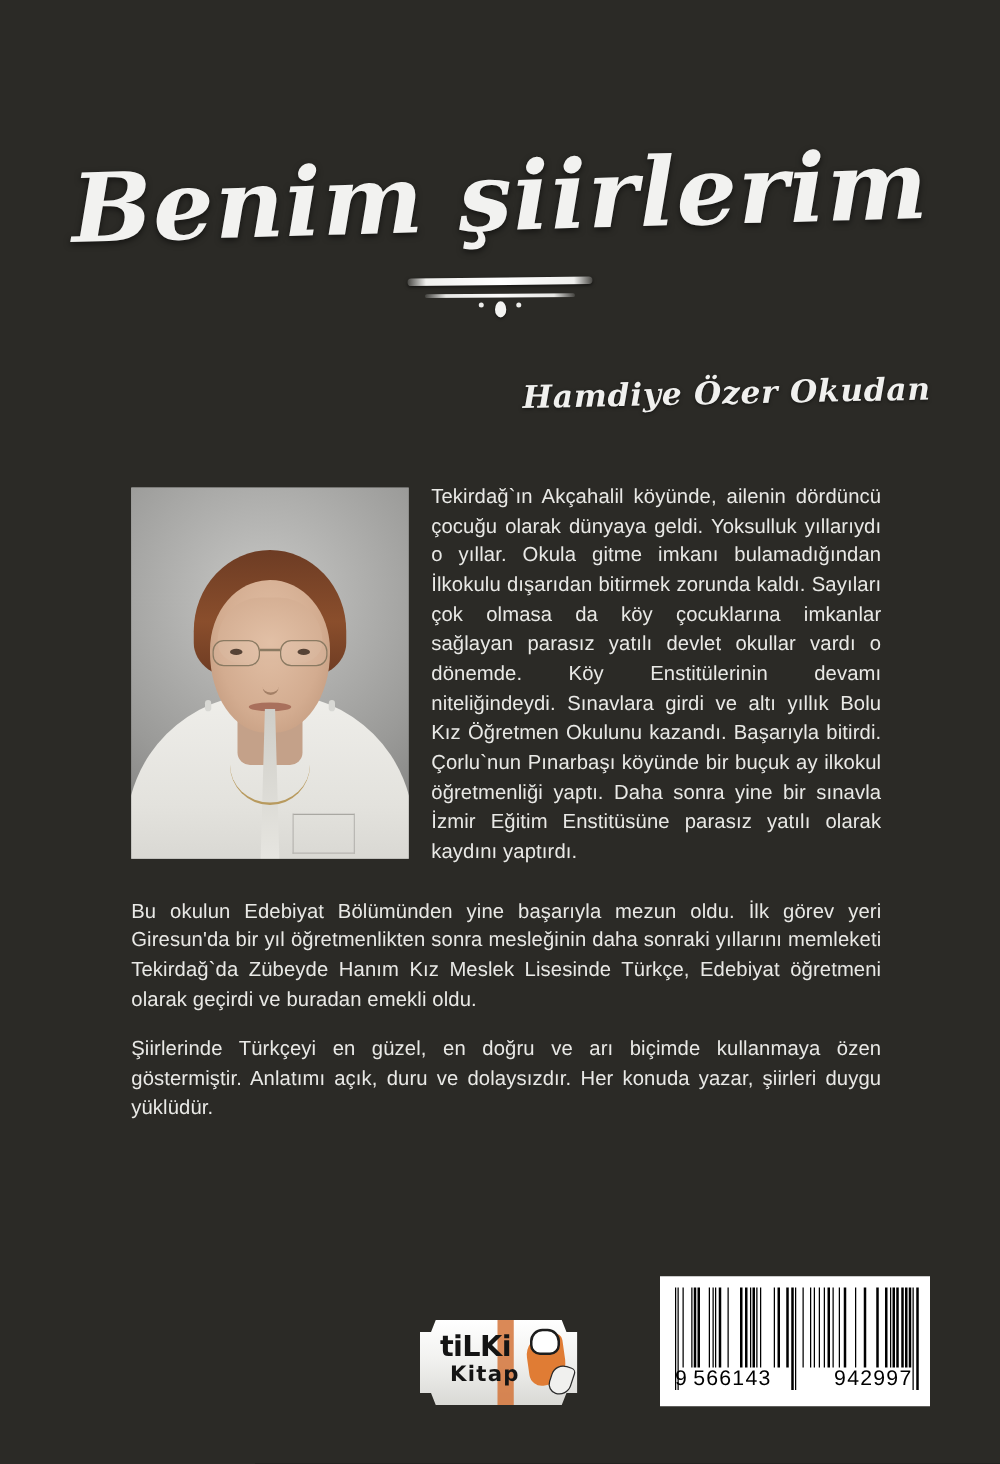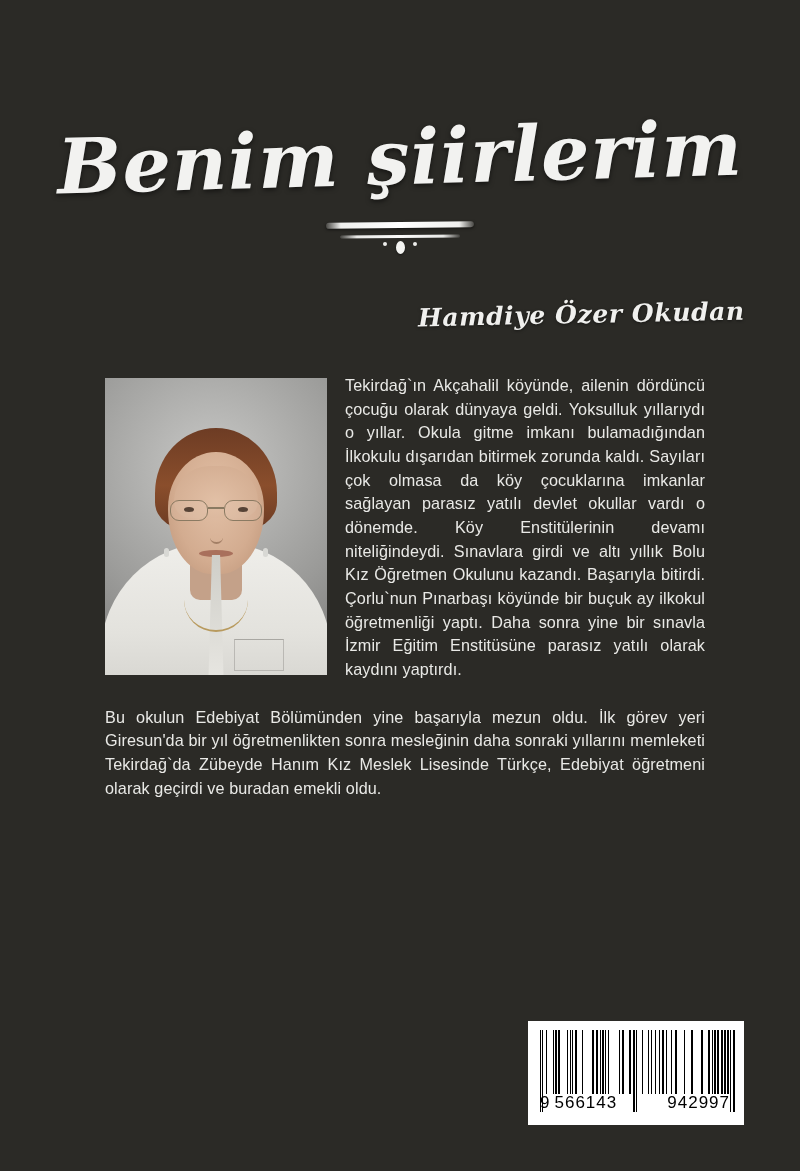--- a/index.html
+++ b/index.html
@@ -111,21 +111,21 @@
     color: #f0f0ee;
     letter-spacing: 0.6px;
     transform: rotate(-1.2deg);
     text-shadow: 0 1px 3px rgba(0,0,0,0.5);
   }
 
   
   .body-area {
     position: absolute;
     left: 105px;
-    top: 374px;
+    top: 386px;
     width: 600px;
   }
 
   .photo {
     float: left;
     width: 222px;
     height: 297px;
     margin: 4px 18px 10px 0;
     position: relative;
     overflow: hidden;
@@ -406,22 +406,31 @@
       <span class="mouth"></span>
       <span class="earring l"></span>
       <span class="earring r"></span>
       <span class="collar"></span>
       <span class="necklace"></span>
       <span class="pocket"></span>
     </div>
 
     <p class="para first">Tekirdağ`ın Akçahalil köyünde, ailenin dördüncü çocuğu olarak dünyaya geldi. Yoksulluk yıllarıydı o yıllar. Okula gitme imkanı bulamadığından İlkokulu dışarıdan bitirmek zorunda kaldı. Sayıları çok olmasa da köy çocuklarına imkanlar sağlayan parasız yatılı devlet okullar vardı o dönemde. Köy Enstitülerinin devamı niteliğindeydi. Sınavlara girdi ve altı yıllık Bolu Kız Öğretmen Okulunu kazandı. Başarıyla bitirdi. Çorlu`nun Pınarbaşı köyünde bir buçuk ay ilkokul öğretmenliği yaptı. Daha sonra yine bir sınavla İzmir Eğitim Enstitüsüne parasız yatılı olarak kaydını yaptırdı.</p>
     <p class="para clearfix">Bu okulun Edebiyat Bölümünden yine başarıyla mezun oldu. İlk görev yeri Giresun'da bir yıl öğretmenlikten sonra mesleğinin daha sonraki yıllarını memleketi Tekirdağ`da Zübeyde Hanım Kız Meslek Lisesinde Türkçe, Edebiyat öğretmeni olarak geçirdi ve buradan emekli oldu.</p>
+    <p class="para">Şiirlerinde Türkçeyi en güzel, en doğru ve arı biçimde kullanmaya özen göstermiştir. Anlatımı açık, duru ve dolaysızdır. Her konuda yazar, şiirleri duygu yüklüdür.</p>
   </div>
 
+  <div class="logo">
+    <span class="stripe"></span>
+    <span class="l1">tiLKi</span>
+    <span class="l2">Kitap</span>
+    <span class="fox-body"></span>
+    <span class="fox-head"></span>
+    <span class="fox-tail"></span>
+  </div>
 
   <div class="barcode">
     <div class="bars">
         <i style="width: 2px; margin-right: 1.2px; height: 82px; background: rgb(0, 0, 0);"></i>
         <i style="width: 2px; margin-right: 2.2px; height: 82px; background: rgb(0, 0, 0);"></i>
         <i style="width: 3.4px; margin-right: 2.2px; height: 64px; background: rgb(0, 0, 0);"></i>
         <i style="width: 2px; margin-right: 2.2px; height: 64px; background: transparent;"></i>
         <i style="width: 2px; margin-right: 1.2px; height: 64px; background: rgb(0, 0, 0);"></i>
         <i style="width: 3.4px; margin-right: 1.2px; height: 64px; background: rgb(0, 0, 0);"></i>
         <i style="width: 3.4px; margin-right: 2.2px; height: 64px; background: rgb(0, 0, 0);"></i>

